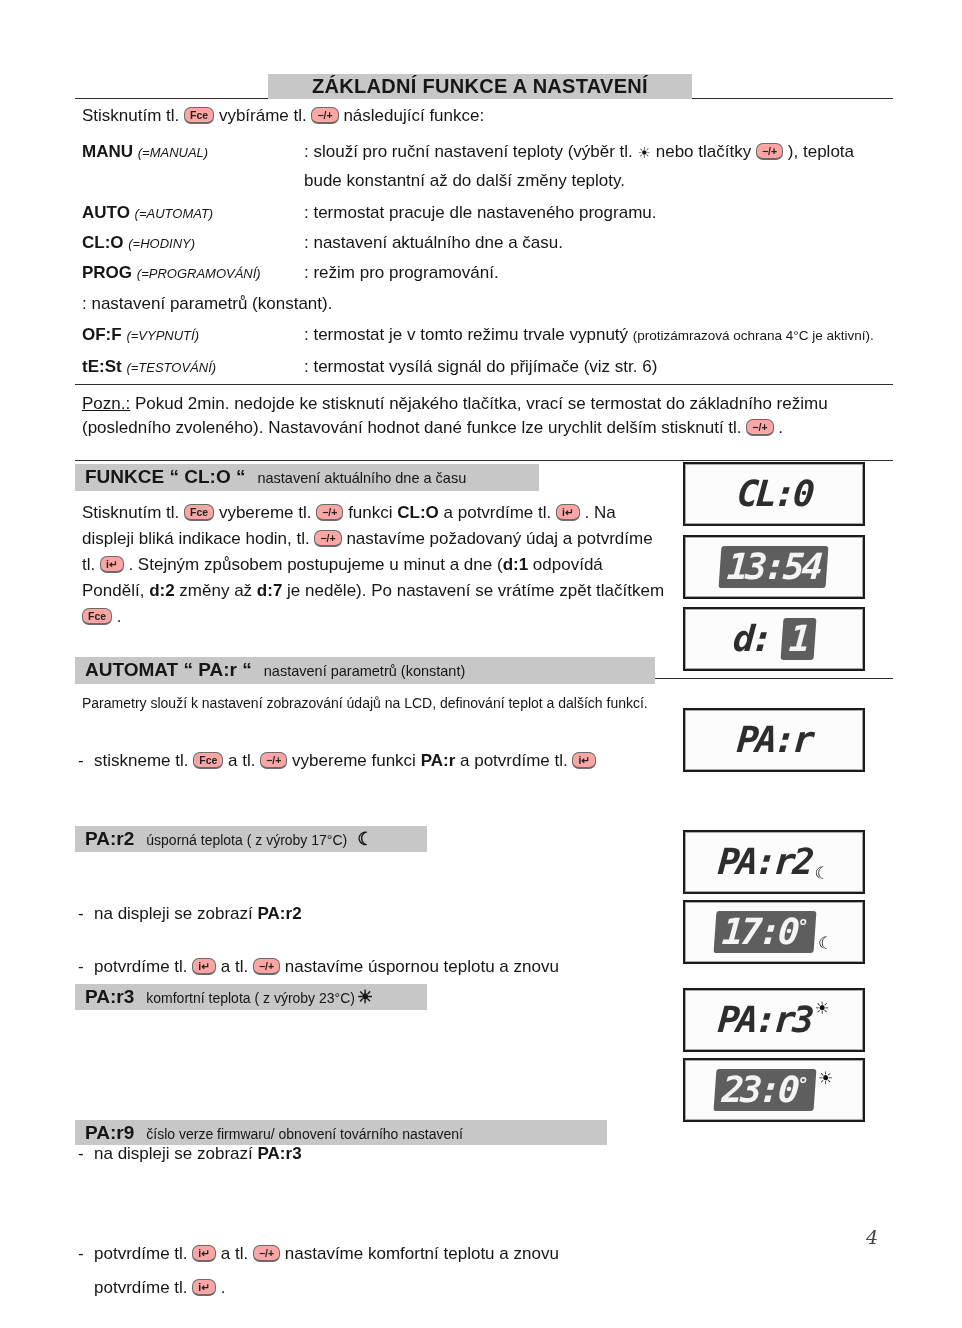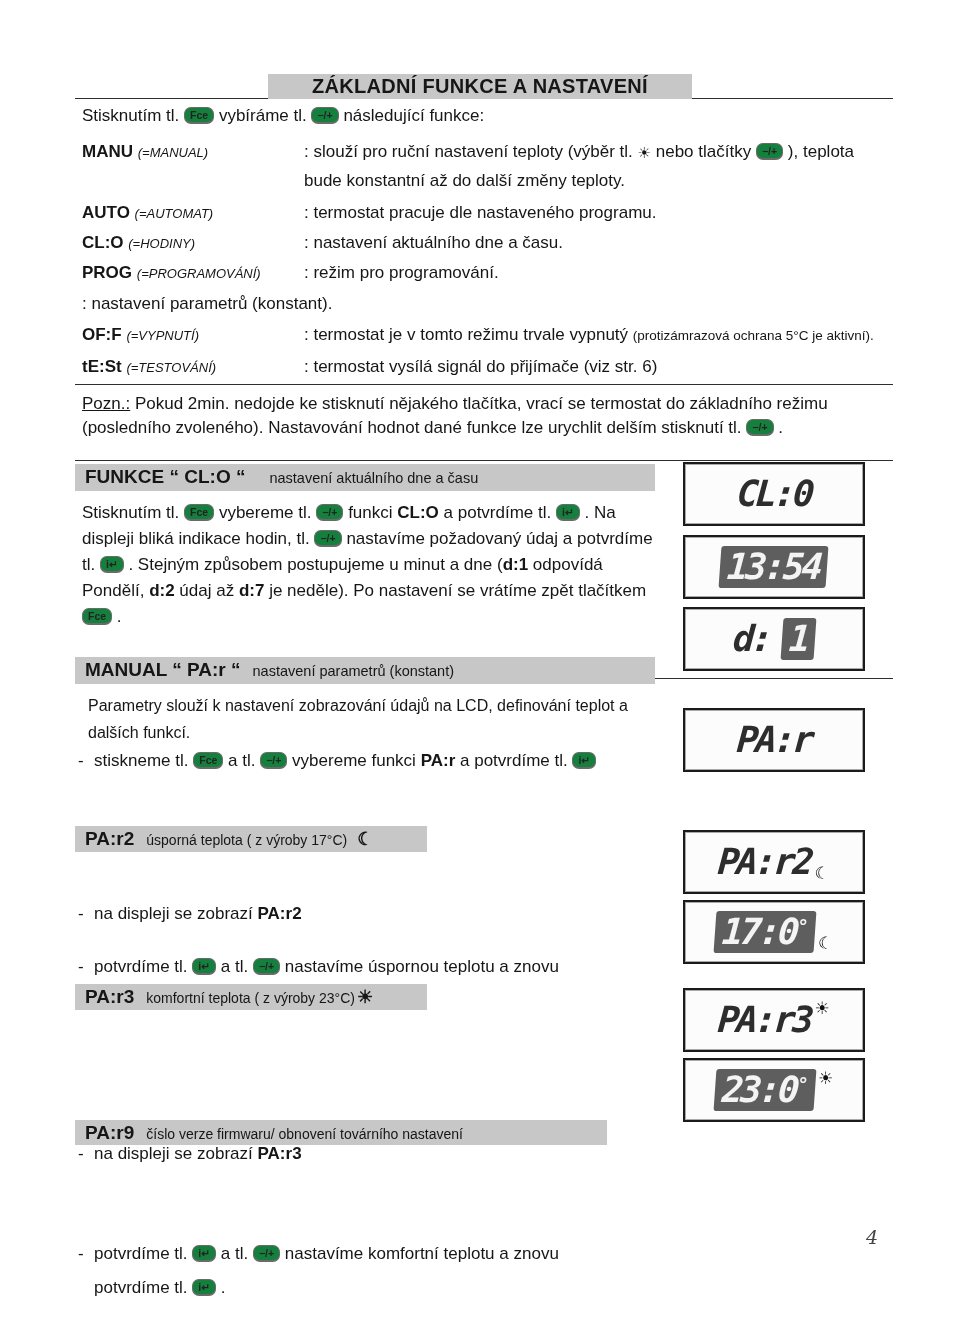--- a/index.html
+++ b/index.html
@@ -21,21 +21,21 @@
   .bar {
     position:absolute; background:#c7c7c7; display:flex; align-items:baseline;
     padding:2px 10px; box-sizing:border-box; z-index:2;
   }
   .bar-main { font-weight:bold; font-size:19px; white-space:nowrap; }
   .bar-sub  { font-weight:normal; font-size:14.5px; margin-left:12px; white-space:nowrap; }
   .bar-icon { font-weight:bold; font-size:18px; margin-left:10px; align-self:center; }
 
   .btn {
     display:inline-block; border:1px solid #6a6a6a; border-bottom-width:2px;
-    border-radius:7px; background:#15803d; color:#222;
+    border-radius:7px; background:#fca5a5; color:#222;
     font-size:10.5px; font-weight:bold; line-height:14px; padding:0 5px;
     vertical-align:2px; white-space:nowrap;
   }
   .b { font-weight:bold; }
   .it-small { font-style:italic; font-size:13px; font-weight:normal; }
   .small { font-size:13.5px; }
   .sun-inline { font-size:15px; vertical-align:-1px; }
   .underl { text-decoration:underline; }
 
   .fn-row { display:flex; margin-bottom:4px; line-height:1.55; }
@@ -136,21 +136,21 @@
       </div>
     </div>
 
     <div class="fn-row" style="line-height:1.7">
       <div class="fn-term">
         <span>OF:F</span>
         <span class="it-small">(=VYPNUTÍ)</span>
       </div>
       <div class="fn-desc">
         <span>: termostat je v tomto režimu trvale vypnutý</span>
-        <span class="small">(protizámrazová ochrana 5°C je aktivní).</span>
+        <span class="small">(protizámrazová ochrana 4°C je aktivní).</span>
       </div>
     </div>
 
     <div class="fn-row">
       <div class="fn-term">
         <span>tE:St</span>
         <span class="it-small">(=TESTOVÁNÍ)</span>
       </div>
       <div class="fn-desc">
         <span>: termostat vysílá signál do přijímače (viz str. 6)</span>
@@ -158,54 +158,54 @@
     </div>
   </div>
 
   <div class="abs" style="left:82px; top:392px; width:812px; line-height:24px;">
     <span class="underl">Pozn.:</span>
     <span>Pokud 2min. nedojde ke stisknutí nějakého tlačítka, vrací se termostat do základního režimu (posledního zvoleného). Nastavování hodnot dané funkce lze urychlit delším stisknutí tl.</span>
     <span class="btn">−/+</span>
     <span>.</span>
   </div>
 
-  <div class="bar" style="left:75px; top:464px; width:580px; height:27px;gap:12px;">
+  <div class="bar" style="left:75px; top:464px; width:464px; height:27px;">
     <span class="bar-main">FUNKCE “ CL:O “</span>
     <span class="bar-sub">nastavení aktuálního dne a času</span>
   </div>
 
   <div class="abs" style="left:82px; top:500px; width:585px; line-height:26px;">
     <span>Stisknutím tl.</span>
     <span class="btn">Fce</span>
     <span>vybereme tl.</span>
     <span class="btn">−/+</span>
     <span>funkci</span>
     <span class="b">CL:O</span>
     <span>a potvrdíme tl.</span>
     <span class="btn">i↵</span>
     <span>. Na displeji bliká indikace hodin, tl.</span>
     <span class="btn">−/+</span>
     <span>nastavíme požadovaný údaj a potvrdíme tl.</span>
     <span class="btn">i↵</span>
     <span>. Stejným způsobem postupujeme u minut a dne (</span><span class="b">d:1</span>
     <span>odpovídá Pondělí,</span>
     <span class="b">d:2</span>
-    <span>údaj až</span>
+    <span>změny až</span>
     <span class="b">d:7</span>
     <span>je neděle). Po nastavení se vrátíme zpět tlačítkem</span>
     <span class="btn">Fce</span>
     <span>.</span>
   </div>
 
   <div class="bar" style="left:75px; top:657px; width:580px; height:27px;">
-    <span class="bar-main">MANUAL “ PA:r “</span>
+    <span class="bar-main">AUTOMAT “ PA:r “</span>
     <span class="bar-sub">nastavení parametrů (konstant)</span>
   </div>
 
-  <div class="abs" style="left:88px; top:692px; width:570px; font-size:16px; line-height:27px;">
+  <div class="abs" style="left:82px; top:692px; width:570px; font-size:14px; line-height:22px;">
     <span>Parametry slouží k nastavení zobrazování údajů na LCD, definování teplot a dalších funkcí.</span>
   </div>
 
   <div class="abs bullet" style="left:78px; top:748px; width:560px; line-height:26px;">
     <span>stiskneme tl.</span>
     <span class="btn">Fce</span>
     <span>a tl.</span>
     <span class="btn">−/+</span>
     <span>vybereme funkci</span>
     <span class="b">PA:r</span>

